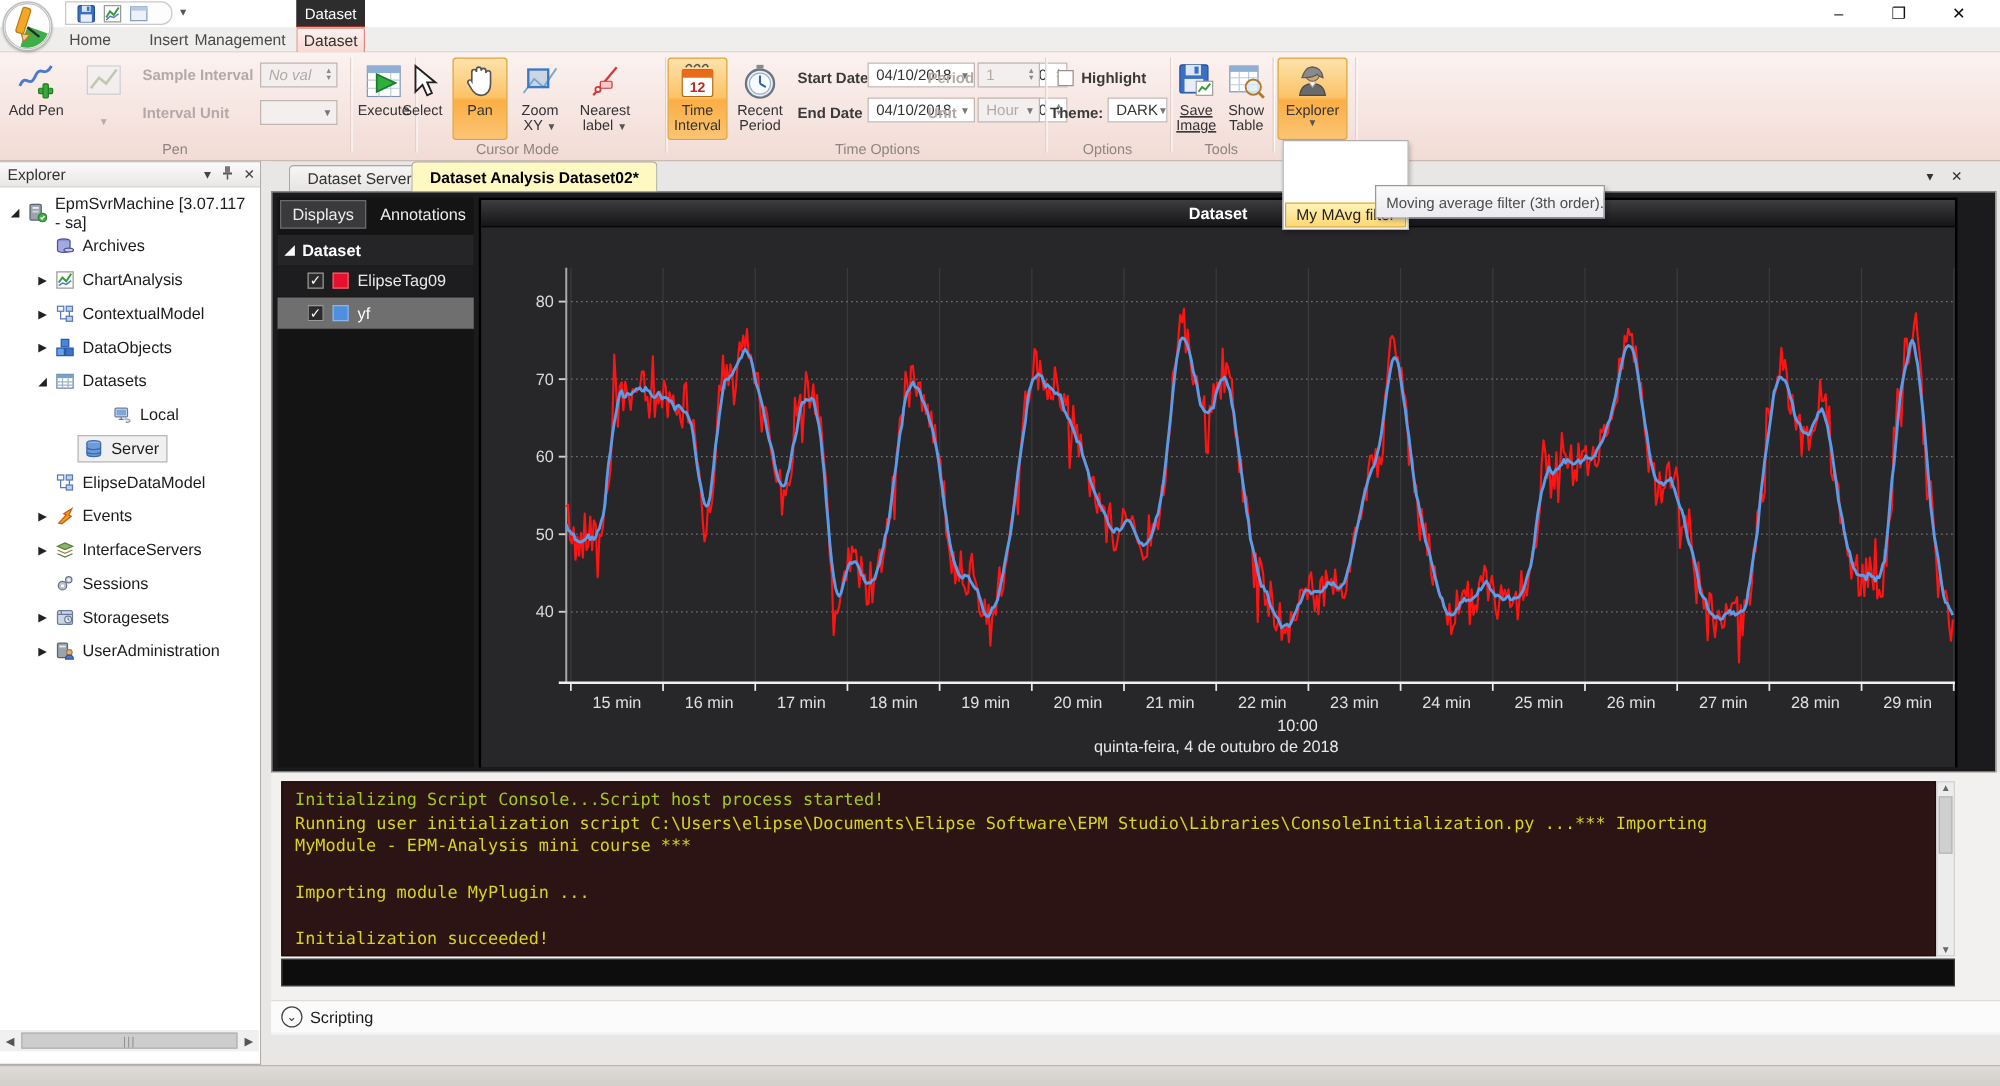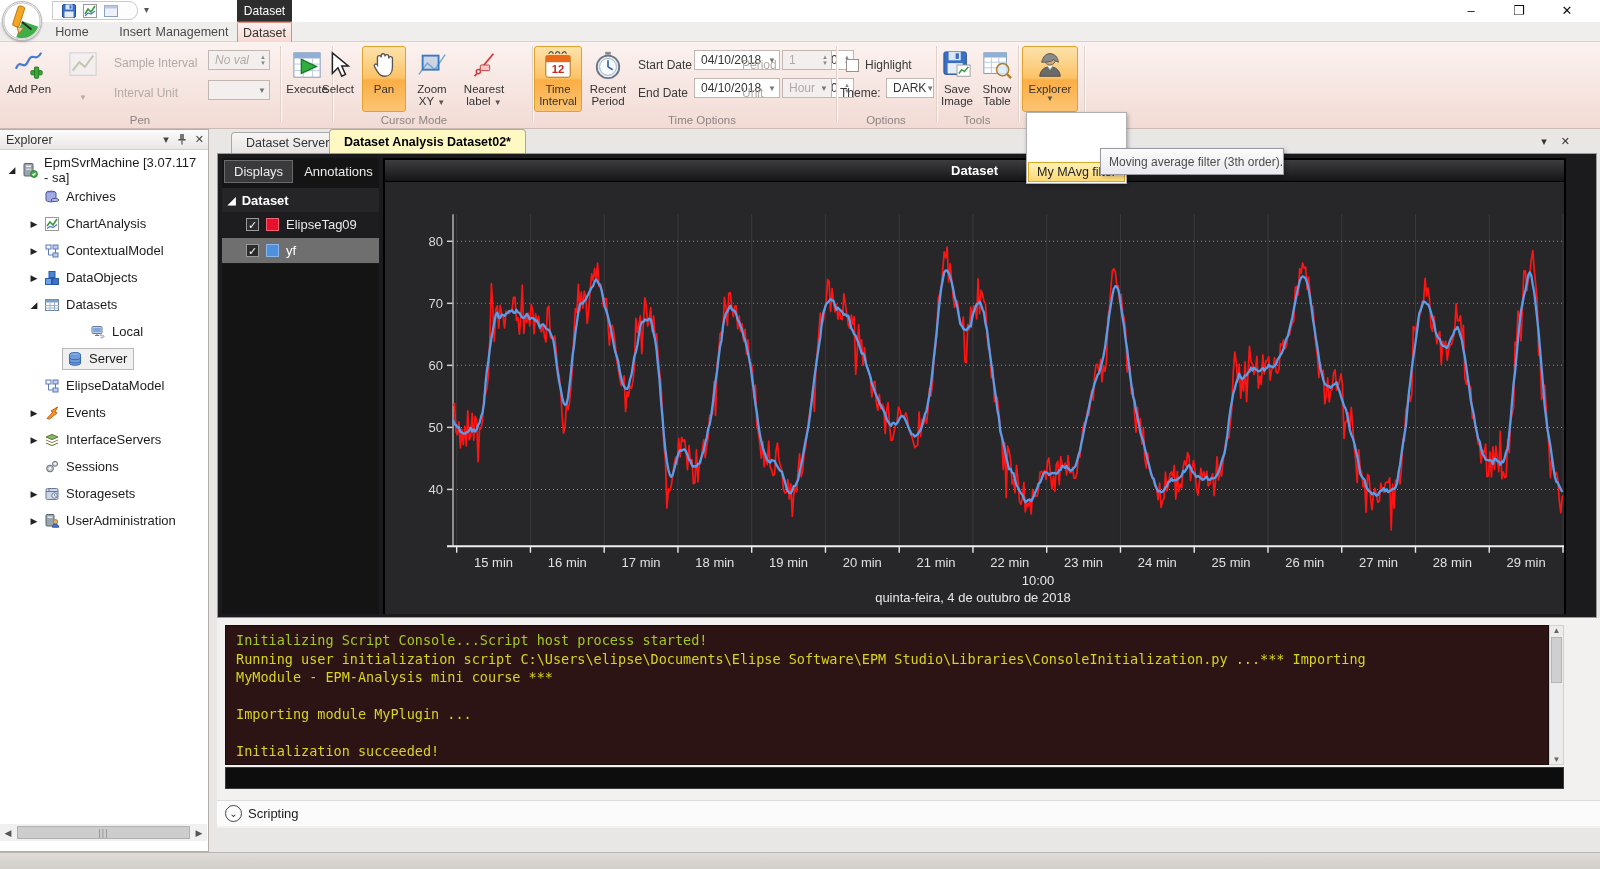--- a/index.html
+++ b/index.html
@@ -38,21 +38,21 @@
   .rsep { position:absolute; top:4px; height:76px; width:1px; background:#e2d0cb; box-shadow:1px 0 0 #fff; }
   .bigbtn { position:absolute; top:4px; width:50px; height:66px; display:flex; flex-direction:column;
     align-items:center; border:1px solid transparent; border-radius:3px; padding-top:3px; }
   .bigbtn .lbl { font-size:11.5px; color:#333; line-height:12px; text-align:center; margin-top:3px; }
   .bigbtn.active { background:linear-gradient(#fde2ab,#fcc368 48%,#fbae45 52%,#fcc473);
     border-color:#e0a22a; }
   .ricon { width:30px; height:30px; }
   .ricon svg { width:100%; height:100%; }
   .sicon { width:16px; height:16px; } .sicon svg{ width:100%; height:100%; }
   .dd-arrow { font-size:8px; color:#555; line-height:8px; }
-  .fldrow { position:absolute; height:20px; display:flex; align-items:flex-end; font-size:12px; color:#3a3a3a; }
+  .fldrow { position:absolute; height:20px; display:flex; align-items:center; font-size:12px; color:#3a3a3a;font-weight:bold; }
   .fldrow.disabled { color:#b3aaa7; }
   .combo, .spin { height:20px; background:#fff; border:1px solid #c2b6b2; display:flex; align-items:center;
     font-size:12px; color:#333; padding:0 3px 0 6px; }
   .combo.disabled, .spin.disabled { background:#f3efee; color:#b3aaa7; }
   .combo .chev { margin-left:auto; font-size:8px; color:#777; }
   .spin .updown { margin-left:auto; display:flex; flex-direction:column; font-size:6px; color:#888; line-height:6px; }
   .checkbox { width:13px; height:13px; border:1px solid #9a8f8b; background:#fff; display:inline-block; }
 
   
   #plugin-popup { position:absolute; left:1026px; top:112px; background:#fff; border:1px solid #b0b0b0;
@@ -359,21 +359,21 @@
       </div>
     <div class="combo" style="position:absolute;left:48px;top:36px;width:48px;">
       <span>DARK</span>
         <span class="chev">▼</span>
       </div>
     <div class="rgroup-label">Options</div>
   </div>
   <div class="rsep" style="left:936px;"></div>
 
   <div class="rgroup" style="left:938px;width:78px;">
-    <div class="bigbtn" style="left:0;width:38px;">
+    <div class="bigbtn" style="left:0;width:38px;text-decoration:underline;">
       <span class="ricon">
         <svg viewBox="0 0 32 32">
             <rect x="2" y="2" width="24" height="24" rx="2" fill="#3a6fc4" stroke="#24509a"></rect>
             <rect x="7" y="2" width="13" height="9" fill="#dce6f4"></rect>
             <rect x="14.5" y="3.5" width="3.5" height="6" fill="#3a6fc4"></rect>
             <rect x="6" y="14" width="16" height="11" fill="#e8eef8"></rect>
             <path d="M18 18l10 10" stroke="#2a8a2a" stroke-width="0"></path>
             <rect x="16" y="16" width="14" height="12" fill="#fff" stroke="#9a9a9a"></rect>
             <path d="M18 25l3-4 3 2 4-5" stroke="#3a9a3a" stroke-width="1.6" fill="none"></path>
           </svg></span>

